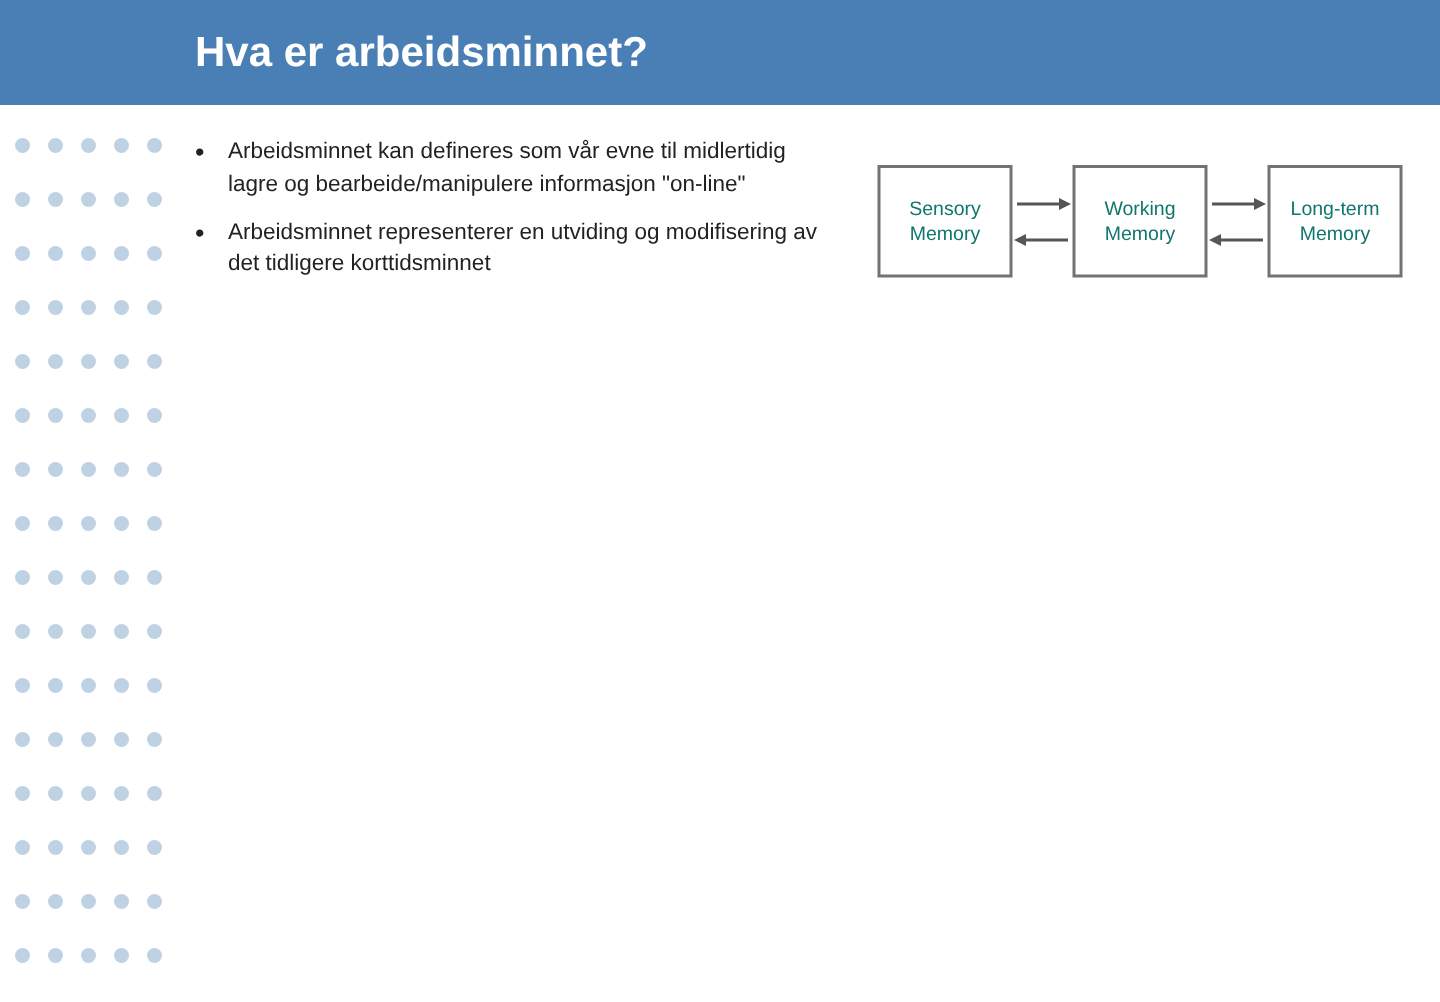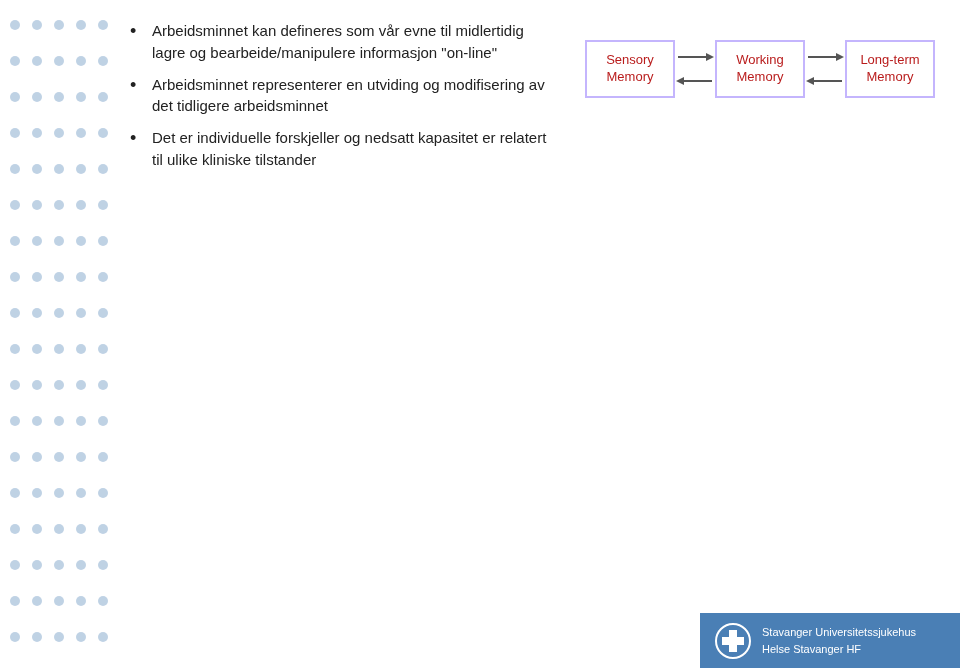--- a/index.html
+++ b/index.html
@@ -106,29 +106,29 @@
 
     .memory-diagram {
       display: flex;
       align-items: center;
       gap: 0;
       margin-top: 10px;
     }
 
     .memory-box {
       width: 90px;
-      height: 58px;
-      border: 2px solid #c4b5fd;
+      height: 75px;
+      border: 2px solid #737373;
       display: flex;
       align-items: center;
       justify-content: center;
       text-align: center;
       font-size: 13px;
       line-height: 1.3;
-      color: #b91c1c;
+      color: #0f766e;
       background: #ffffff;
       padding: 5px;
     }
 
     .arrow-container {
       display: flex;
       flex-direction: column;
       align-items: center;
       justify-content: center;
       width: 40px;
@@ -253,28 +253,30 @@
       <div class="dot"></div>
       <div class="dot"></div>
     <div class="dot"></div>
       <div class="dot"></div>
       <div class="dot"></div>
       <div class="dot"></div>
       <div class="dot"></div>
 
   </div>
 
+  <div class="title-bar">
+    <span>Hva er arbeidsminnet?</span>
+  </div>
 
   <div class="content">
 
     <div class="text-column">
       <ul class="bullet-list">
         <li>Arbeidsminnet kan defineres som vår evne til midlertidig lagre og bearbeide/manipulere informasjon "on-line"</li>
-        <li>Arbeidsminnet representerer en utviding og modifisering av det tidligere arbeidsminnet</li>
-        <li>Det er individuelle forskjeller og nedsatt kapasitet er relatert til ulike kliniske tilstander</li>
+        <li>Arbeidsminnet representerer en utviding og modifisering av det tidligere korttidsminnet</li>
       </ul>
     </div>
 
     <div class="diagram-column">
       <div class="memory-diagram">
 
         <div class="memory-box">
           Sensory<br>Memory
         </div>
 
@@ -310,26 +312,14 @@
 
         <div class="memory-box">
           Long-term<br>Memory
         </div>
 
       </div>
     </div>
 
   </div>
 
-  <div class="footer">
-
-    <svg class="footer-logo" viewBox="0 0 38 38" xmlns="http://www.w3.org/2000/svg">
-      <circle cx="19" cy="19" r="17" fill="none" stroke="white" stroke-width="2"></circle>
-      <rect x="15" y="8" width="8" height="22" fill="white"></rect>
-      <rect x="8" y="15" width="22" height="8" fill="white"></rect>
-    </svg>
-    <div class="footer-text">
-      <div>Stavanger Universitetssjukehus</div>
-      <div>Helse Stavanger HF</div>
-    </div>
-  </div>
 
 </div>
 
 </body></html>

